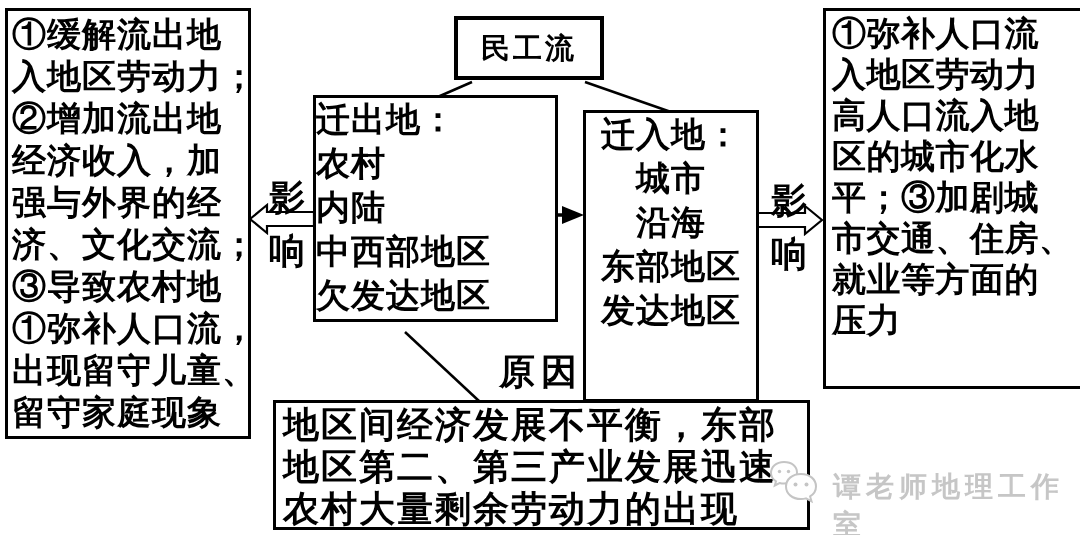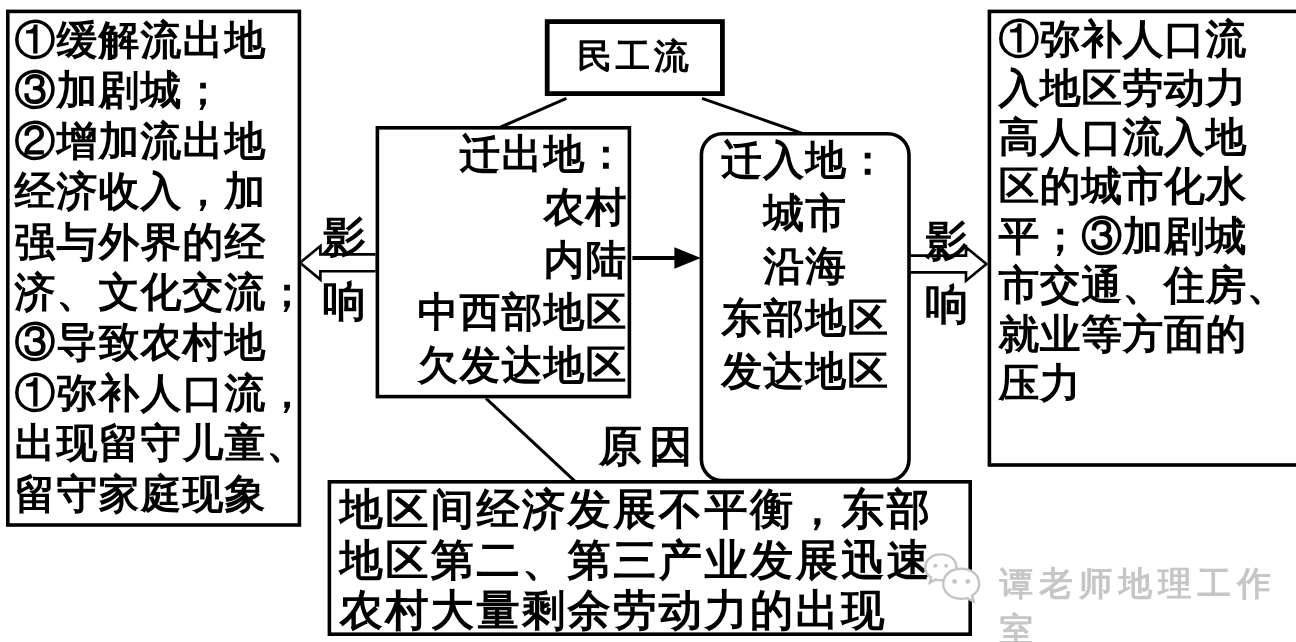--- a/index.html
+++ b/index.html
@@ -13,24 +13,24 @@
   
   #left-panel{left:5px;top:8px;width:246px;height:431px;padding:3px 0 0 4px;
     font-size:34px;line-height:42px;letter-spacing:1px;}
   
   #right-panel{left:823px;top:8px;width:286px;height:381px;padding:2px 0 0 6px;
     font-size:34px;line-height:41px;letter-spacing:0.5px;}
   
   #title-box{left:454px;top:16px;width:150px;height:64px;border-width:4px;
     font-size:29px;letter-spacing:3px;text-align:center;line-height:56px;}
   
-  #origin-box{left:313px;top:105px;width:213px;height:227px;
-    font-size:34px;line-height:44px;text-align:right;letter-spacing:1px;}
+  #origin-box{left:313px;top:95px;width:245px;height:227px;
+    font-size:34px;line-height:44px;text-align:left;letter-spacing:1px;}
   #destination-box{left:583px;top:110px;width:176px;height:292px;
-    font-size:34px;line-height:44px;text-align:center;letter-spacing:1px;border-radius:19px;}
+    font-size:34px;line-height:44px;text-align:center;letter-spacing:1px;}
   
   #cause-box{left:273px;top:400px;width:537px;height:130px;padding:1px 0 0 7px;
     font-size:36px;line-height:42px;letter-spacing:2px;}
   .float-label{position:absolute;font-size:36px;}
   #influence-left{left:266px;top:172px;width:42px;line-height:53px;
     word-break:break-all;text-align:center;}
   #influence-right{left:768px;top:175px;width:42px;line-height:53px;
     word-break:break-all;text-align:center;}
   #cause-label{left:499px;top:348px;letter-spacing:6px;}
   
@@ -56,21 +56,21 @@
     <line x1="527" y1="215" x2="567" y2="215" stroke="#000" stroke-width="3.5"></line>
     <polygon points="584,215 562,206 562,224" fill="#000"></polygon>
 
     <path d="M250,219 L267,205 L267,212 L314,212 L314,226 L267,226 L267,233 Z" fill="#ffffff" stroke="#000" stroke-width="2.2"></path>
 
     <path d="M822,220 L805,206 L805,213 L757,213 L757,227 L805,227 L805,234 Z" fill="#ffffff" stroke="#000" stroke-width="2.2"></path>
   </svg>
 
   <div id="left-panel" class="box">
     <div class="panel-line">①缓解流出地</div>
-    <div class="panel-line">③加剧城；</div>
+    <div class="panel-line">入地区劳动力；</div>
     <div class="panel-line">②增加流出地</div>
     <div class="panel-line">经济收入，加</div>
     <div class="panel-line">强与外界的经</div>
     <div class="panel-line">济、文化交流；</div>
     <div class="panel-line">③导致农村地</div>
     <div class="panel-line">①弥补人口流，</div>
     <div class="panel-line">出现留守儿童、</div>
     <div class="panel-line">留守家庭现象</div>
   </div>
 

